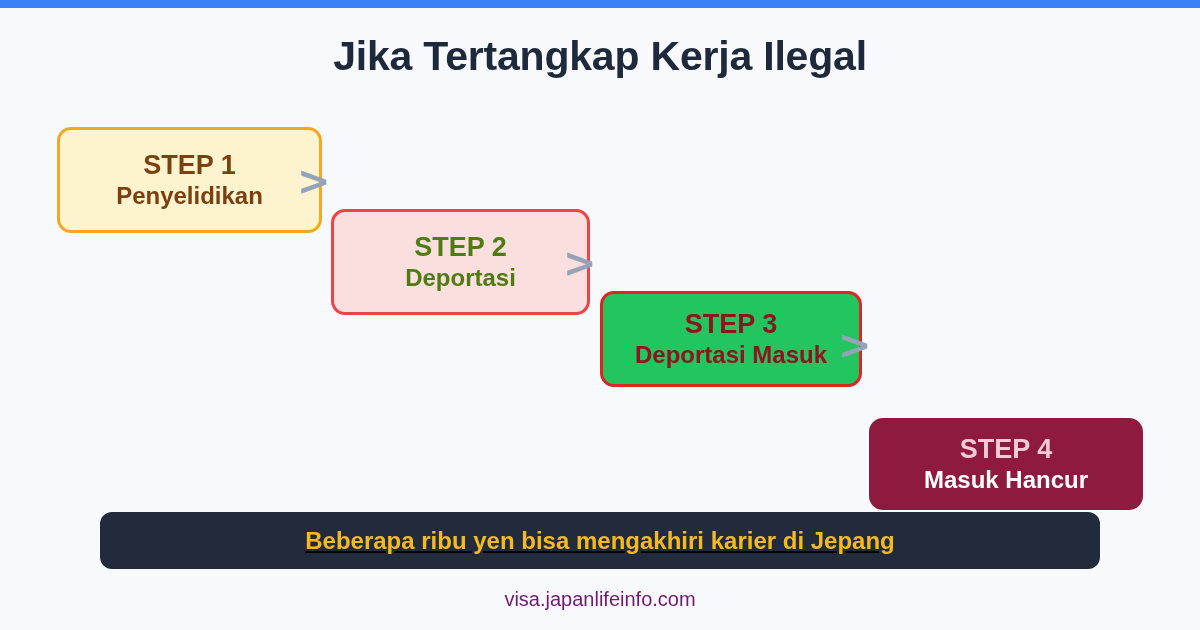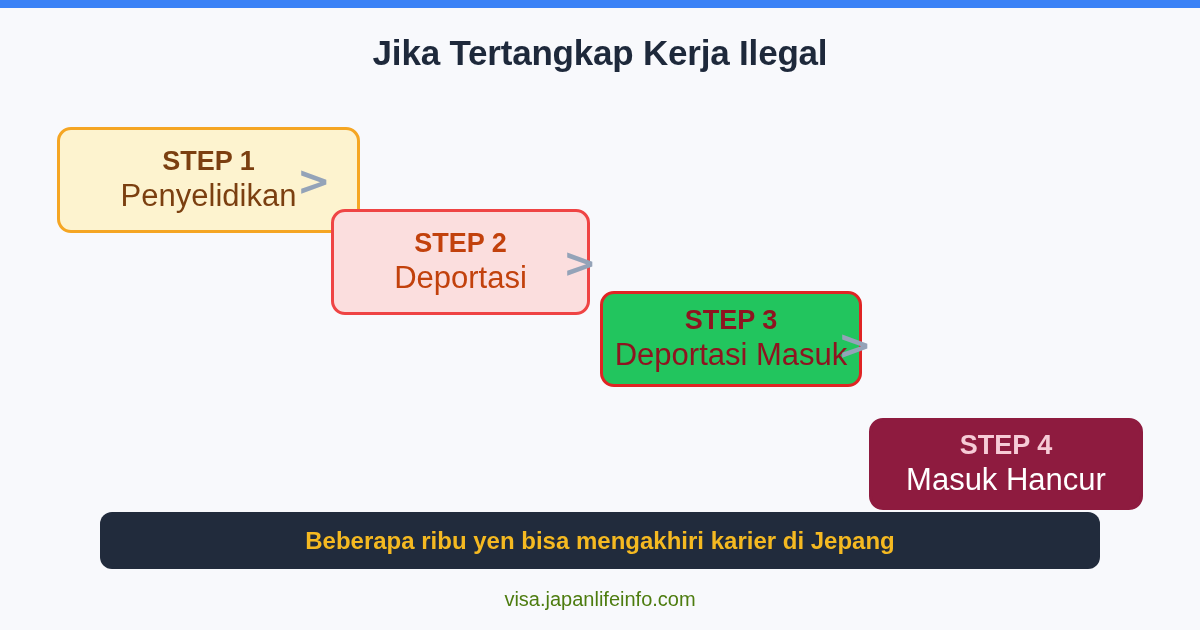--- a/index.html
+++ b/index.html
@@ -31,21 +31,21 @@
     background: #3b82f6;
   }
 
   
   .page-title {
     position: absolute;
     left: 0;
     top: 33px;
     width: 1200px;
     text-align: center;
-    font-size: 35px;
+    font-size: 41px;
     font-weight: bold;
     color: #1e293b;
     letter-spacing: -0.2px;
     white-space: nowrap;
   }
 
   
   .step-box {
     position: absolute;
     box-sizing: border-box;
@@ -55,46 +55,46 @@
     align-items: center;
     justify-content: center;
     white-space: nowrap;
   }
   .step-label {
     font-size: 27px;
     font-weight: bold;
     line-height: 1.18;
   }
   .step-name {
-    font-size: 31px;
-    font-weight: normal;
+    font-size: 24px;
+    font-weight: bold;
     line-height: 1.18;
   }
 
   
   #step-1 {
     left: 57px;
     top: 127px;
-    width: 303px;
+    width: 265px;
     height: 106px;
     background: #fdf3cf;
     border: 3px solid #f5a623;
   }
   #step-1 .step-label, #step-1 .step-name { color: #7b3f10; }
 
   
   #step-2 {
     left: 331px;
     top: 209px;
     width: 259px;
     height: 106px;
     background: #fbdede;
     border: 3px solid #ef4444;
   }
-  #step-2 .step-label, #step-2 .step-name { color: #c2410c; }
+  #step-2 .step-label, #step-2 .step-name { color: #4d7c0f; }
 
   
   #step-3 {
     left: 600px;
     top: 291px;
     width: 262px;
     height: 96px;
     background: #22c55e;
     border: 3px solid #e02424;
   }
@@ -132,37 +132,38 @@
     position: absolute;
     left: 100px;
     top: 512px;
     width: 1000px;
     height: 57px;
     background: #212b3c;
     border-radius: 12px;
     display: flex;
     align-items: center;
     justify-content: center;
+    text-decoration: underline;
   }
   .banner-text {
     font-size: 24px;
     font-weight: bold;
     color: #f5b921;
     white-space: nowrap;
   }
 
   
   .source-url {
     position: absolute;
     left: 0;
     top: 588px;
     width: 1200px;
     text-align: center;
     font-size: 20px;
-    color: #4d7c0f;
+    color: #701a75;
     white-space: nowrap;
   }
 </style>
 </head>
 <body>
 
 <div id="canvas">
 
   <div class="top-bar"></div>
 

